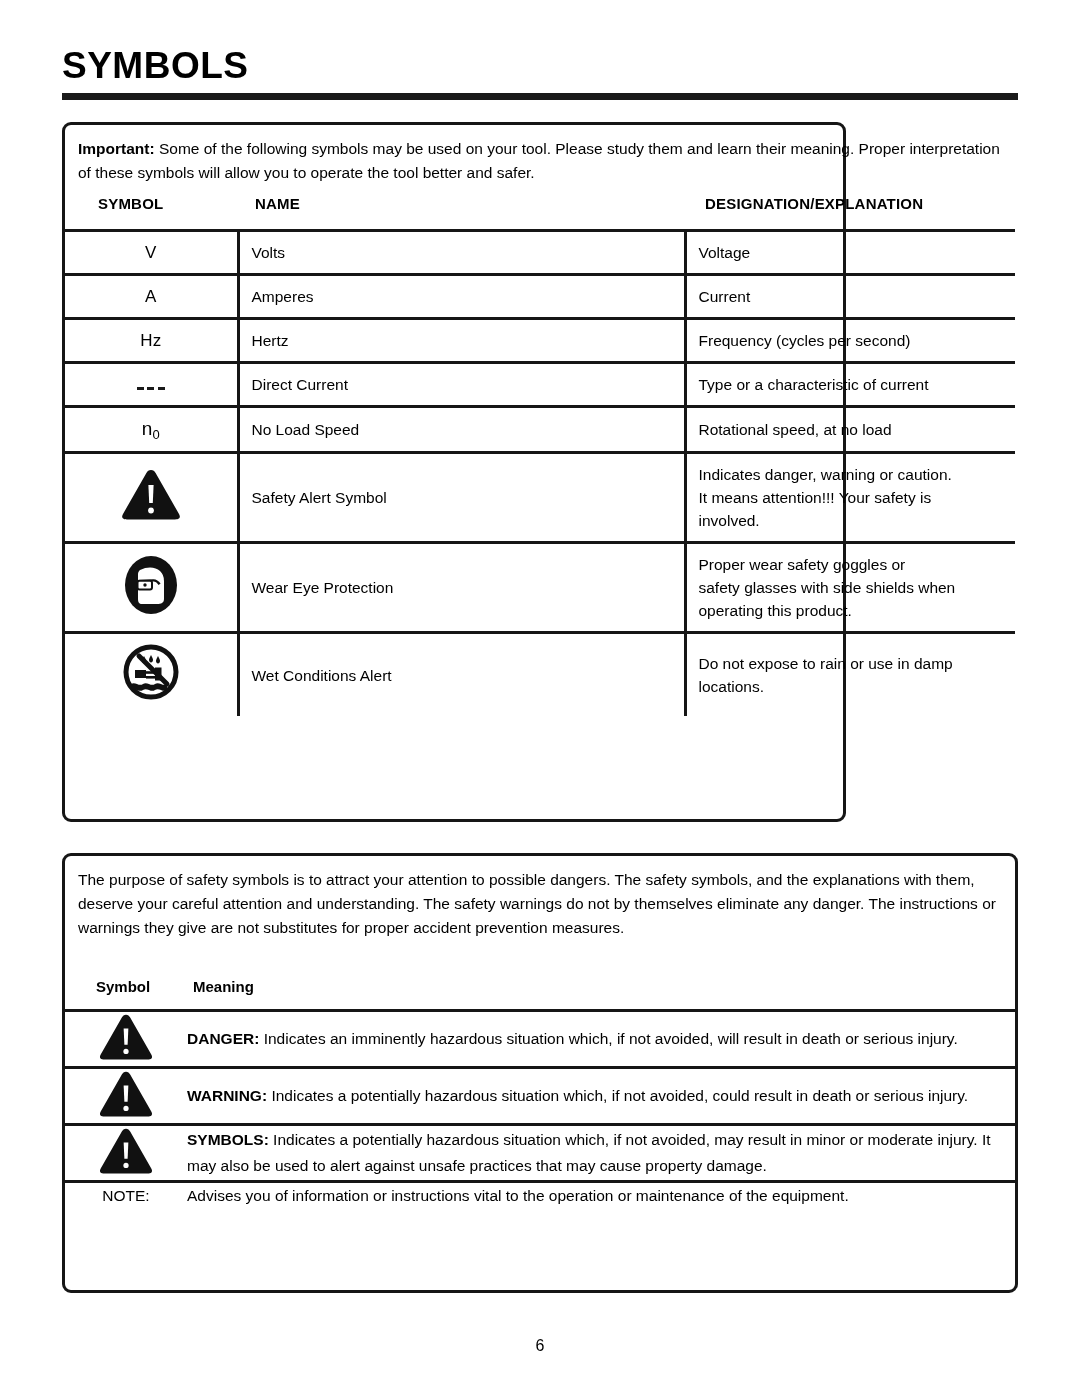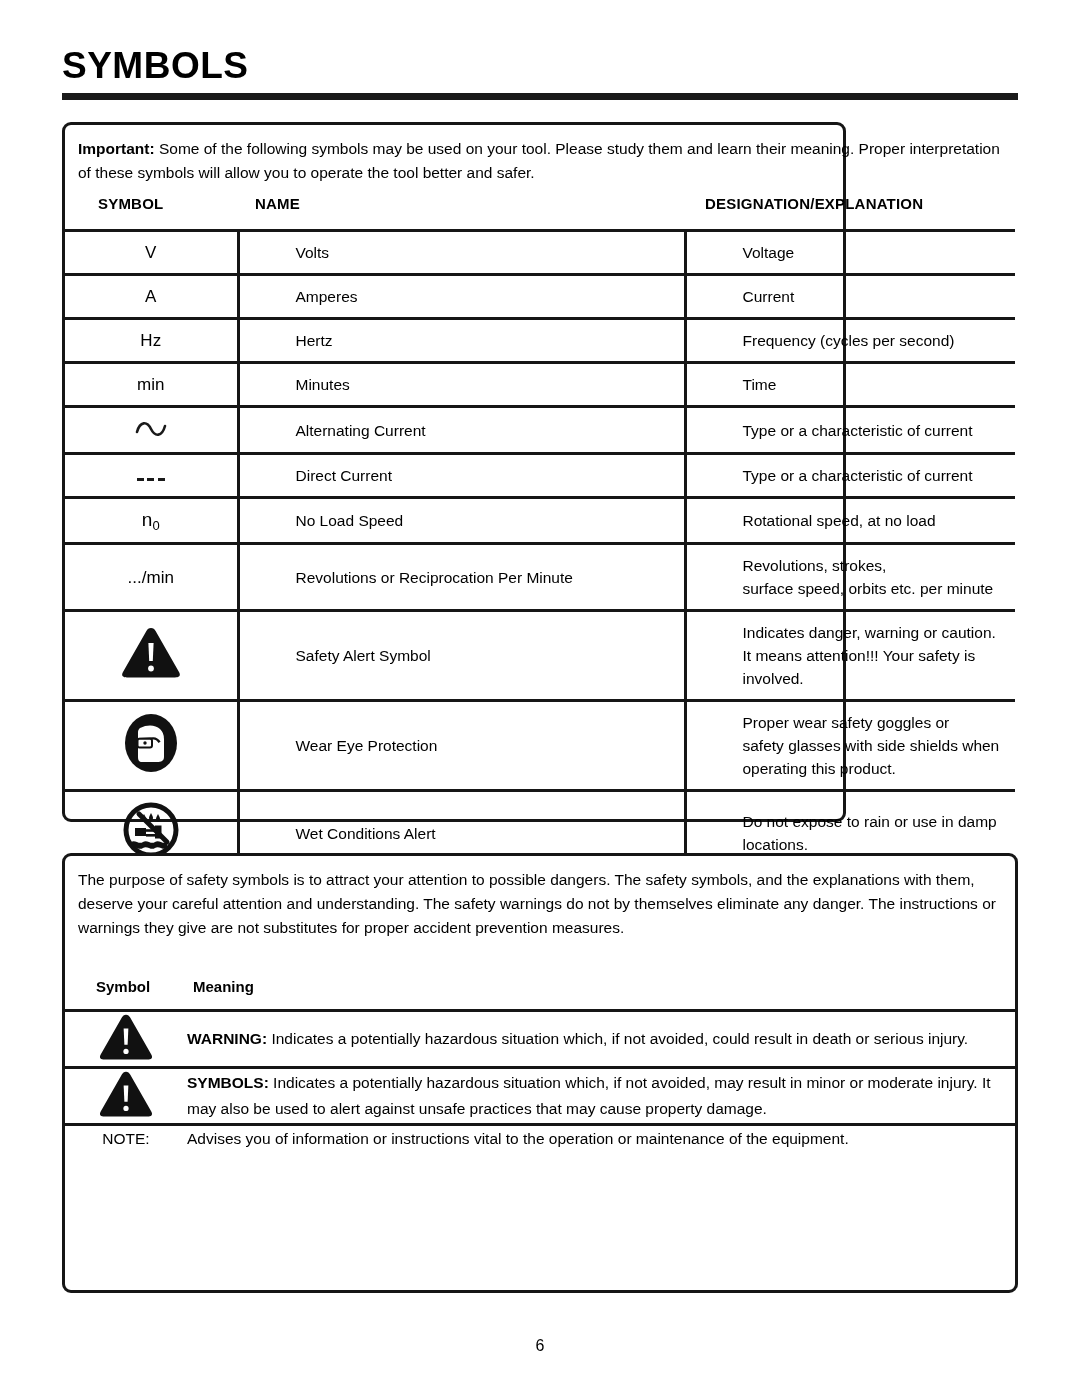--- a/index.html
+++ b/index.html
@@ -84,21 +84,21 @@
     border-top: 3px solid #161616;
     border-right: 3px solid #161616;
     padding: 0;
     vertical-align: middle;
   }
   .sym-table td:last-child { border-right: none; }
   .sym-table tr:first-child td { border-top: 3px solid #161616; }
   .col-sym  { width: 173px; text-align: center; }
   .col-name { width: 447px; }
   .col-desc { width: 330px; }
-  .cell-pad { padding: 9px 0 9px 12px; line-height: 23px; margin-left: 44px; }
+  .cell-pad { padding: 9px 0 9px 12px; line-height: 23px; }
   .cell-pad-c { padding: 9px 4px; line-height: 23px; }
 
   
   .glyph { font-size: 17px; line-height: 23px; }
   .glyph-sub { font-size: 19px; line-height: 23px; }
   .glyph-sub sub { font-size: 13px; vertical-align: baseline; position: relative; top: 4px; }
   .tilde-ac { font-size: 26px; line-height: 23px; position: relative; top: 2px; }
 
   .dc-sym { display: inline-block; width: 28px; }
   .dc-bar { width: 28px; height: 4px; background: #1a1a1a; margin: 0 auto 3px; }
@@ -204,48 +204,20 @@
       </tr>
       <tr>
         <td class="col-sym">
           <div class="cell-pad-c glyph">Hz</div>
         </td>
         <td class="col-name">
           <div class="cell-pad">Hertz</div>
         </td>
         <td class="col-desc">
           <div class="cell-pad">Frequency (cycles per second)</div>
-        </td>
-      </tr>
-      <tr>
-        <td class="col-sym">
-          <div class="cell-pad-c glyph">min</div>
-        </td>
-        <td class="col-name">
-          <div class="cell-pad">Minutes</div>
-        </td>
-        <td class="col-desc">
-          <div class="cell-pad">Time</div>
-        </td>
-      </tr>
-      <tr>
-        <td class="col-sym">
-          <div class="cell-pad-c">
-            <span class="tilde-ac">
-              <svg width="34" height="20" viewBox="0 0 34 20" aria-hidden="true">
-                <path d="M3 13 C 6 2, 13 2, 17 10 C 21 18, 28 18, 31 7" fill="none" stroke="#1a1a1a" stroke-width="2.6" stroke-linecap="round"></path>
-              </svg>
-            </span>
-          </div>
-        </td>
-        <td class="col-name">
-          <div class="cell-pad">Alternating Current</div>
-        </td>
-        <td class="col-desc">
-          <div class="cell-pad">Type or a characteristic of current</div>
         </td>
       </tr>
       <tr>
         <td class="col-sym">
           <div class="cell-pad-c">
             <span class="dc-sym">
               <span class="dc-bar"></span>
               <span class="dc-dashes">
                     <i></i>
                     <i></i>
@@ -263,34 +235,20 @@
       </tr>
       <tr>
         <td class="col-sym">
           <div class="cell-pad-c glyph-sub">n<sub>0</sub></div>
         </td>
         <td class="col-name">
           <div class="cell-pad">No Load Speed</div>
         </td>
         <td class="col-desc">
           <div class="cell-pad">Rotational speed, at no load</div>
-        </td>
-      </tr>
-      <tr>
-        <td class="col-sym">
-          <div class="cell-pad-c glyph">.../min</div>
-        </td>
-        <td class="col-name">
-          <div class="cell-pad">Revolutions or Reciprocation Per Minute</div>
-        </td>
-        <td class="col-desc">
-          <div class="cell-pad">
-            <div>Revolutions, strokes,</div>
-            <div>surface speed, orbits etc. per minute</div>
-          </div>
         </td>
       </tr>
       <tr>
         <td class="col-sym">
           <div class="cell-pad-c icon-wrap">
             <span>
               <svg width="62" height="55" viewBox="0 0 62 55" aria-hidden="true">
                 <path d="M31 3 C33.2 3 34.6 4.3 35.6 6 L59 47 C60 48.8 60.2 50.2 59.2 51.3 C58.3 52.3 56.8 52.4 55 52.4 L7 52.4 C5.2 52.4 3.7 52.3 2.8 51.3 C1.8 50.2 2 48.8 3 47 L26.4 6 C27.4 4.3 28.8 3 31 3 Z" fill="#111111"></path>
                 <path d="M31 18 L33.6 18 L32.8 36 L29.2 36 L28.4 18 Z" fill="#ffffff"></path>
                 <circle cx="31" cy="43.5" r="2.9" fill="#ffffff"></circle>
@@ -374,45 +332,59 @@
 
     <div class="purpose">The purpose of safety symbols is to attract your attention to possible dangers. The safety symbols, and the explanations with them, deserve your careful attention and understanding. The safety warnings do not by themselves eliminate any danger. The instructions or warnings they give are not substitutes for proper accident prevention measures.</div>
 
     <div class="mean-head">
       <span class="m-symbol">Symbol</span>
       <span class="m-meaning">Meaning</span>
     </div>
 
     <table class="mean-table">
       <tbody>
-      <tr>
+          <tr>
         <td class="m-col-sym">
           <span>
             <svg width="56" height="50" viewBox="0 0 62 55" aria-hidden="true">
               <path d="M31 3 C33.2 3 34.6 4.3 35.6 6 L59 47 C60 48.8 60.2 50.2 59.2 51.3 C58.3 52.3 56.8 52.4 55 52.4 L7 52.4 C5.2 52.4 3.7 52.3 2.8 51.3 C1.8 50.2 2 48.8 3 47 L26.4 6 C27.4 4.3 28.8 3 31 3 Z" fill="#111111"></path>
               <path d="M31 18 L33.6 18 L32.8 36 L29.2 36 L28.4 18 Z" fill="#ffffff"></path>
               <circle cx="31" cy="43.5" r="2.9" fill="#ffffff"></circle>
             </svg>
           </span>
         </td>
         <td class="m-col-txt">
-          <b>WARNING:</b><span> Indicates a potentially hazardous situation which, if not avoided, could result in death or serious injury.</span>
+          <b>DANGER:</b><span> Indicates an imminently hazardous situation which, if not avoided, will result in death or serious injury.</span>
         </td>
       </tr>
       <tr>
         <td class="m-col-sym">
           <span>
             <svg width="56" height="50" viewBox="0 0 62 55" aria-hidden="true">
               <path d="M31 3 C33.2 3 34.6 4.3 35.6 6 L59 47 C60 48.8 60.2 50.2 59.2 51.3 C58.3 52.3 56.8 52.4 55 52.4 L7 52.4 C5.2 52.4 3.7 52.3 2.8 51.3 C1.8 50.2 2 48.8 3 47 L26.4 6 C27.4 4.3 28.8 3 31 3 Z" fill="#111111"></path>
               <path d="M31 18 L33.6 18 L32.8 36 L29.2 36 L28.4 18 Z" fill="#ffffff"></path>
               <circle cx="31" cy="43.5" r="2.9" fill="#ffffff"></circle>
             </svg>
           </span>
         </td>
         <td class="m-col-txt">
+          <b>WARNING:</b><span> Indicates a potentially hazardous situation which, if not avoided, could result in death or serious injury.</span>
+        </td>
+      </tr>
+      <tr>
+        <td class="m-col-sym">
+          <span>
+            <svg width="56" height="50" viewBox="0 0 62 55" aria-hidden="true">
+              <path d="M31 3 C33.2 3 34.6 4.3 35.6 6 L59 47 C60 48.8 60.2 50.2 59.2 51.3 C58.3 52.3 56.8 52.4 55 52.4 L7 52.4 C5.2 52.4 3.7 52.3 2.8 51.3 C1.8 50.2 2 48.8 3 47 L26.4 6 C27.4 4.3 28.8 3 31 3 Z" fill="#111111"></path>
+              <path d="M31 18 L33.6 18 L32.8 36 L29.2 36 L28.4 18 Z" fill="#ffffff"></path>
+              <circle cx="31" cy="43.5" r="2.9" fill="#ffffff"></circle>
+            </svg>
+          </span>
+        </td>
+        <td class="m-col-txt">
           <b>SYMBOLS:</b><span> Indicates a potentially hazardous situation which, if not avoided, may result in minor or moderate injury. It may also be used to alert against unsafe practices that may cause property damage.</span>
         </td>
       </tr>
       <tr>
         <td class="m-col-sym">
           <span class="note-label">NOTE:</span>
         </td>
         <td class="m-col-txt">
           <span>Advises you of information or instructions vital to the operation or maintenance of the equipment.</span>
         </td>

